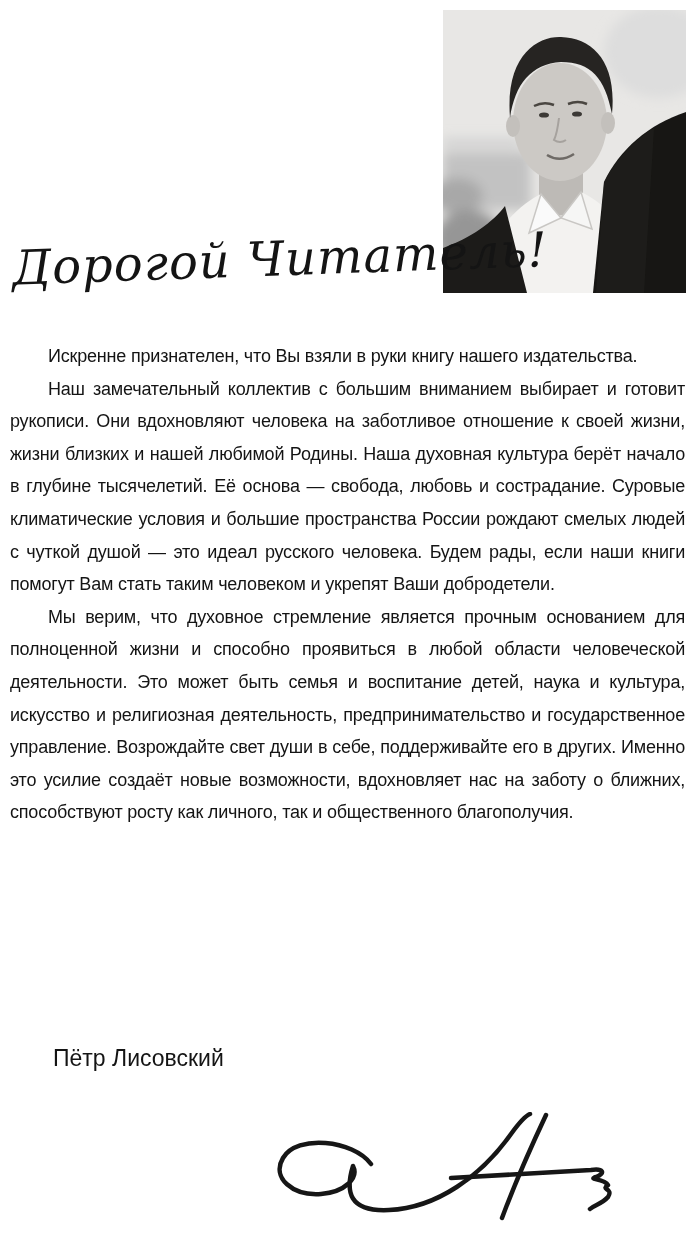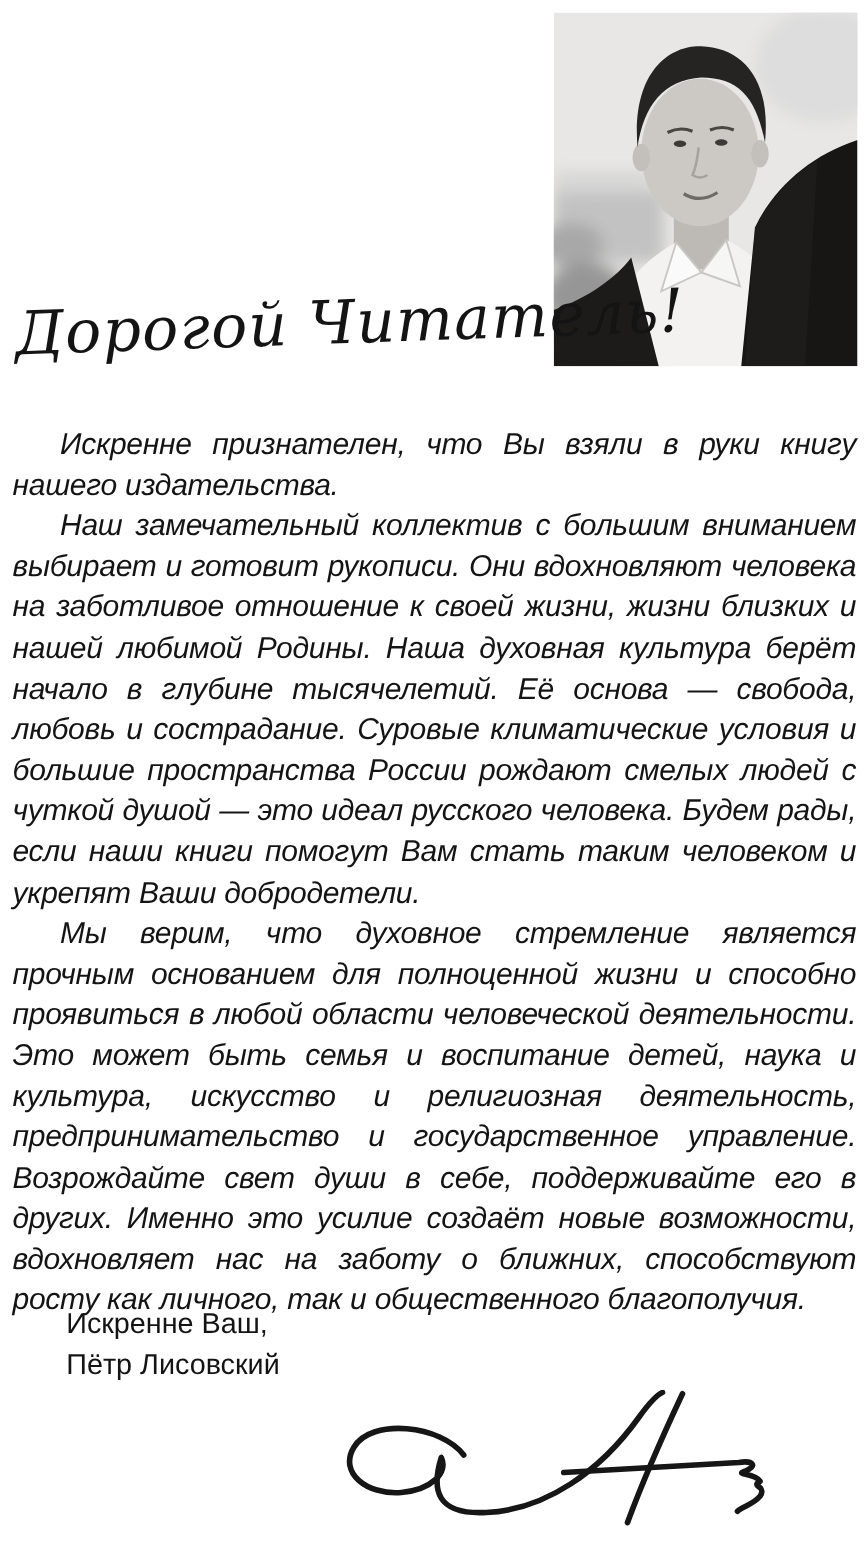--- a/index.html
+++ b/index.html
@@ -23,27 +23,26 @@
     font-style:italic;
     font-size:48px;
     letter-spacing:1px;
     color:#141414;
     transform:rotate(-2deg);
     white-space:nowrap;
   }
   .body-text{
     position:absolute;left:10px;top:340px;
     width:675px;
-    font-size:24px;
+    font-size:18px;
     line-height:32.6px;
     text-align:justify;
     letter-spacing:-0.2px;
     color:#141414;
     hyphens:auto;
-    font-style:italic;
   }
   .body-text p{margin:0;text-indent:38px;}
   .closing{
     position:absolute;left:53px;top:1042px;
     font-size:23px;
     line-height:33px;
     color:#141414;
   }
   .signature{
     position:absolute;left:248px;top:1112px;
@@ -109,21 +108,20 @@
 
   <div class="greeting">Дорогой Читатель!</div>
 
   <div class="body-text">
     <p>Искренне признателен, что Вы взяли в руки книгу нашего издательства.</p>
     <p>Наш замечательный коллектив с большим вниманием выбирает и готовит рукописи. Они вдохновляют человека на заботливое отношение к своей жизни, жизни близких и нашей любимой Родины. Наша духовная культура берёт начало в глубине тысячелетий. Её основа — свобода, любовь и сострадание. Суровые климатические условия и большие пространства России рождают смелых людей с чуткой душой — это идеал русского человека. Будем рады, если наши книги помогут Вам стать таким человеком и укрепят Ваши добродетели.</p>
     <p>Мы верим, что духовное стремление является прочным основанием для полноценной жизни и способно проявиться в любой области человеческой деятельности. Это может быть семья и воспитание детей, наука и культура, искусство и религиозная деятельность, предпринимательство и государственное управление. Возрождайте свет души в себе, поддерживайте его в других. Именно это усилие создаёт новые возможности, вдохновляет нас на заботу о ближних, способствуют росту как личного, так и общественного благополучия.</p>
   </div>
 
   <div class="closing">
-    <div>Искренне Ваш,</div>
     <div>Пётр Лисовский</div>
   </div>
 
   <div class="signature" aria-label="Рукописная подпись">
     <svg viewBox="0 0 400 118" role="img">
       <path class="sig-stroke" d="M118 52 C100 28 44 22 30 46 C18 66 40 84 68 82 C92 80 106 66 100 54 C92 80 96 100 136 98 C184 96 228 64 258 22 C266 11 272 4 277 2"></path>
       <path class="sig-stroke" d="M293 3 C277 37 259 79 249 106"></path>
       <path class="sig-stroke" d="M198 66 L338 58 C350 56 353 61 343 65 C334 68 351 66 355 73 C347 78 361 76 355 85 C349 92 341 93 337 97"></path>
     </svg>
   </div>

